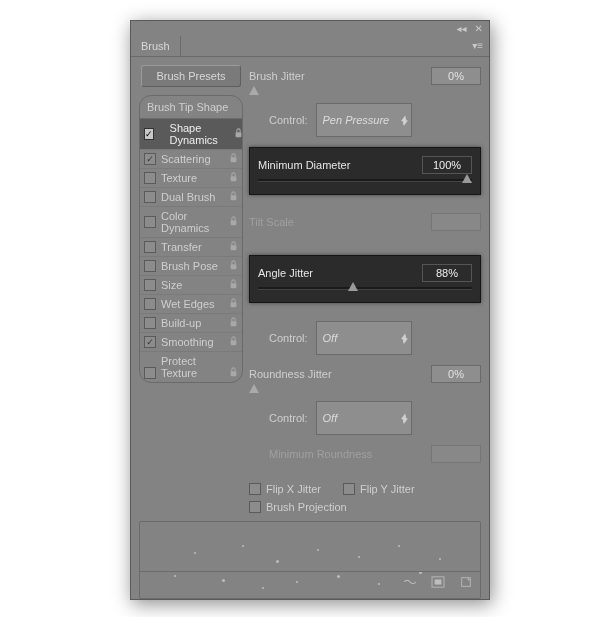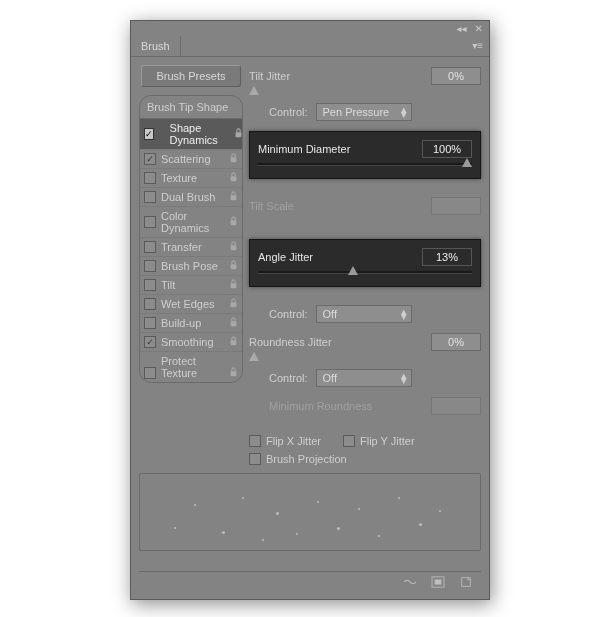--- a/index.html
+++ b/index.html
@@ -47,23 +47,23 @@
   .field-label.dim { color: #a0a0a0; }
   .val-box { width: 50px; height: 18px; background: #8e8e8e; border: 1px solid #6a6a6a; color: #e2e2e2; text-align: center; line-height: 16px; }
   .slider { height: 12px; position: relative; margin-bottom: 6px; }
   .slider .thumb {
     position: absolute; top: 1px; width: 0; height: 0;
     border-left: 5px solid transparent; border-right: 5px solid transparent; border-bottom: 9px solid #aaa;
   }
   .control-row { display: flex; align-items: center; gap: 8px; margin: 2px 0 10px 0; padding-left: 20px; }
   .control-row .lbl { color: #cfcfcf; }
   .dropdown {
-    width: 96px; height: 18px; background: #8e8e8e; border: 1px solid #6a6a6a;
+    width: 96px; height: 34px; background: #8e8e8e; border: 1px solid #6a6a6a;
     display: flex; align-items: center; justify-content: space-between; padding: 0 4px 0 6px;
-    color: #ddd; cursor: pointer;
+    color: #ddd; cursor: pointer; font-style: italic;
   }
   .dropdown .arr { font-size: 8px; color: #cfcfcf; display:flex; flex-direction:column; line-height:5px; }
 
   .dark-block {
     background: #2b2b2b; border: 1px solid #151515; padding: 6px 8px 6px 8px; margin-bottom: 18px;
     box-shadow: 0 0 4px rgba(0,0,0,0.5);
   }
   .dark-block .field-row .field-label { color: #e6e6e6; }
   .dark-block .val-box { background: #2b2b2b; border: 1px solid #555; color: #eee; }
   .dark-slider { height: 14px; position: relative; }
@@ -161,21 +161,21 @@
             <div class="opt-row">
               <span class="chk"></span>
               <span class="opt-label">Brush Pose</span>
               <span class="lock"><svg viewBox="0 0 10 12">
                   <rect x="1.5" y="5" width="7" height="6" rx="1"></rect>
                   <path d="M3 5 V3 a2 2 0 0 1 4 0 V5" fill="none" stroke="#a8a8a8" stroke-width="1.3"></path>
                 </svg></span>
             </div>
             <div class="opt-row">
               <span class="chk"></span>
-              <span class="opt-label">Tilt</span>
+              <span class="opt-label">Size</span>
               <span class="lock"><svg viewBox="0 0 10 12">
                   <rect x="1.5" y="5" width="7" height="6" rx="1"></rect>
                   <path d="M3 5 V3 a2 2 0 0 1 4 0 V5" fill="none" stroke="#a8a8a8" stroke-width="1.3"></path>
                 </svg></span>
             </div>
             <div class="opt-row">
               <span class="chk"></span>
               <span class="opt-label">Wet Edges</span>
               <span class="lock"><svg viewBox="0 0 10 12">
                   <rect x="1.5" y="5" width="7" height="6" rx="1"></rect>
@@ -206,21 +206,21 @@
                   <path d="M3 5 V3 a2 2 0 0 1 4 0 V5" fill="none" stroke="#a8a8a8" stroke-width="1.3"></path>
                 </svg></span>
             </div>
           </div>
       </div>
     </div>
 
     <div class="right-col">
 
       <div class="field-row">
-        <span class="field-label">Tilt Jitter</span>
+        <span class="field-label">Brush Jitter</span>
         <span class="val-box">0%</span>
       </div>
       <div class="slider">
           <div class="thumb" style="left:0%"></div>
         </div>
       <div class="control-row">
         <span class="lbl">Control:</span>
         <div class="dropdown">
           <span>Pen Pressure</span>
           <span class="arr">
@@ -243,21 +243,21 @@
 
       <div class="field-row">
         <span class="field-label dim">Tilt Scale</span>
         <span class="val-box" style="opacity:.5"></span>
       </div>
       <div class="slider dim" style="opacity:.4; margin-bottom:12px;"></div>
 
       <div class="dark-block">
         <div class="field-row">
           <span class="field-label">Angle Jitter</span>
-          <span class="val-box">13%</span>
+          <span class="val-box">88%</span>
         </div>
         <div class="dark-slider">
           <div class="track"></div>
             <div class="thumb" style="left:42%"></div>
         </div>
       </div>
 
       <div class="control-row">
         <span class="lbl">Control:</span>
         <div class="dropdown">

